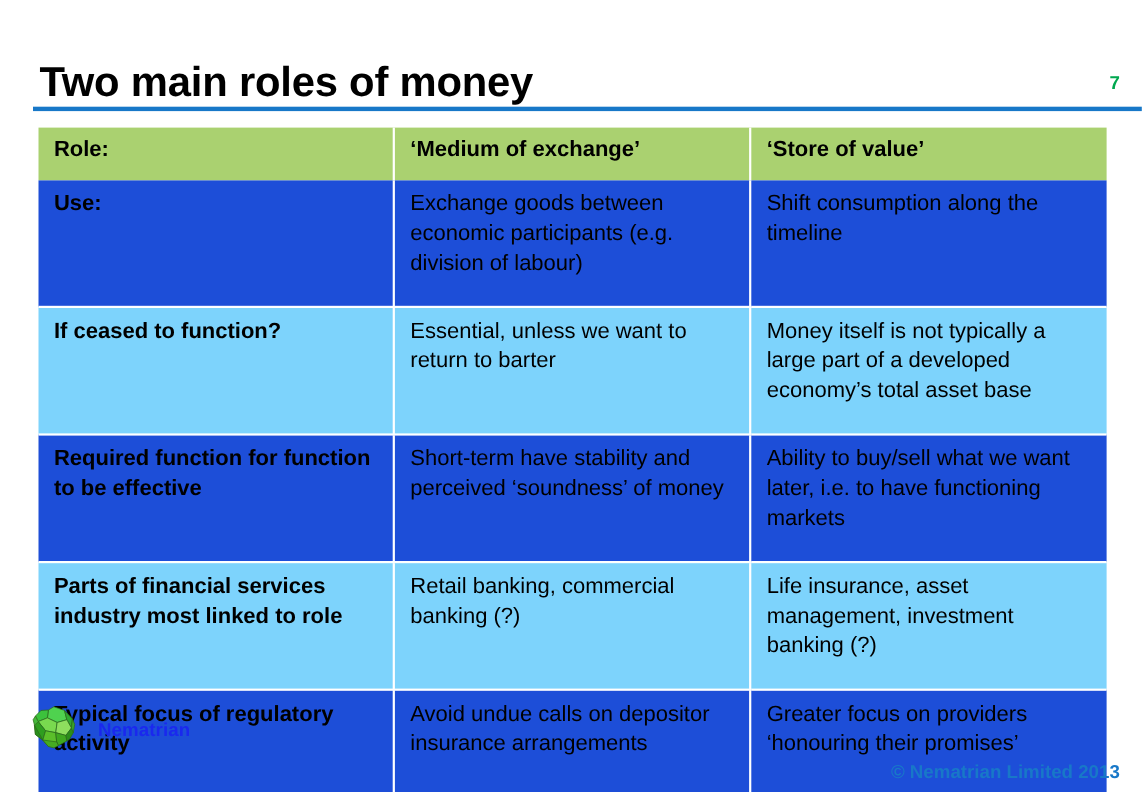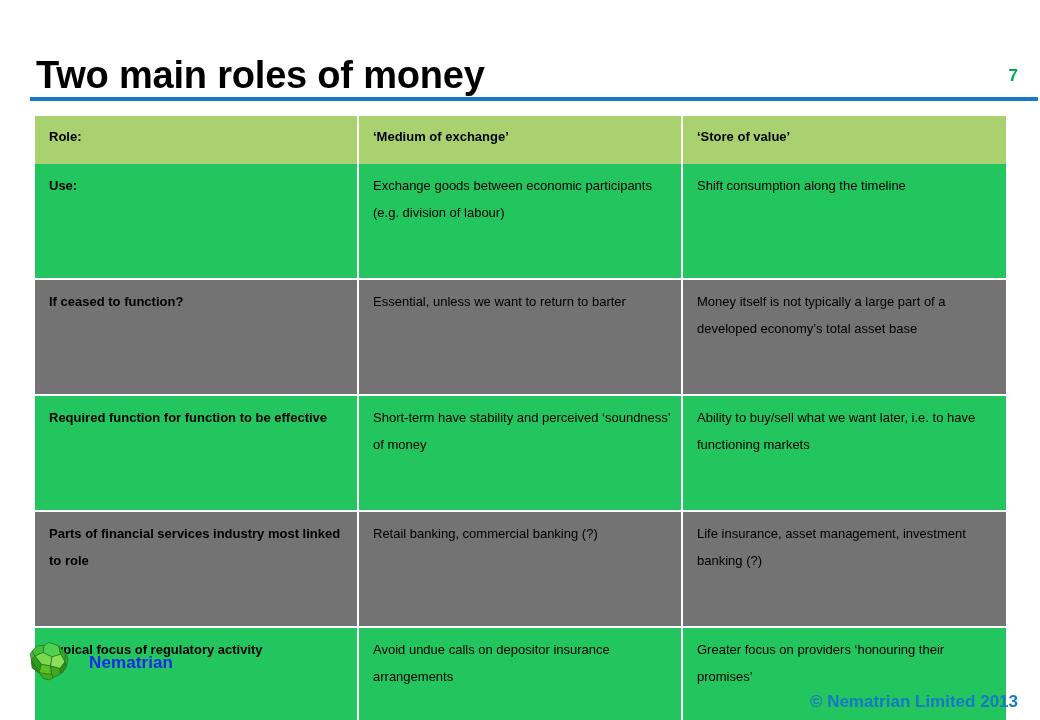--- a/index.html
+++ b/index.html
@@ -55,42 +55,42 @@
     position: absolute;
     left: 35px;
     top: 116px;
     width: 971px;
     border-collapse: collapse;
     table-layout: fixed;
   }
   #roles-table td {
     vertical-align: top;
     padding: 8px 10px 10px 14px;
-    font-size: 13px;
+    font-size: 20px;
     line-height: 27px;
     color: #000000;
     border-right: 2px solid #ffffff;
     border-bottom: 2px solid #ffffff;
   }
   #roles-table td:last-child { border-right: none; }
   #roles-table tr:last-child td { border-bottom: none; }
 
   col.c-role  { width: 323px; }
   col.c-med   { width: 324px; }
   col.c-store { width: 324px; }
 
   thead td {
     background: #aad170;
     font-weight: bold;
     height: 34px;
     padding-top: 7px !important;
     padding-bottom: 7px !important;
   }
-  tbody tr.band-dark  td { background: #22c55e; }
-  tbody tr.band-light td { background: #737373; }
+  tbody tr.band-dark  td { background: #1d4ed8; }
+  tbody tr.band-light td { background: #7dd3fc; }
 
   td.label-cell { font-weight: bold; }
 
   
   tr.r0 td { height: 96px; }
   tr.r1 td { height: 96px; }
   tr.r2 td { height: 96px; }
   tr.r3 td { height: 96px; margin-top: 48px; }
   tr.r4 td { height: 96px; }
 

